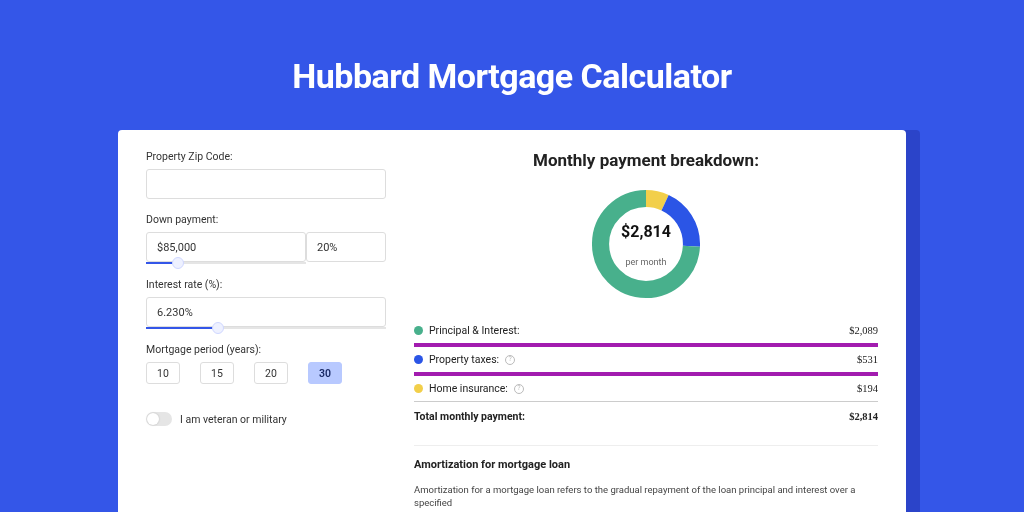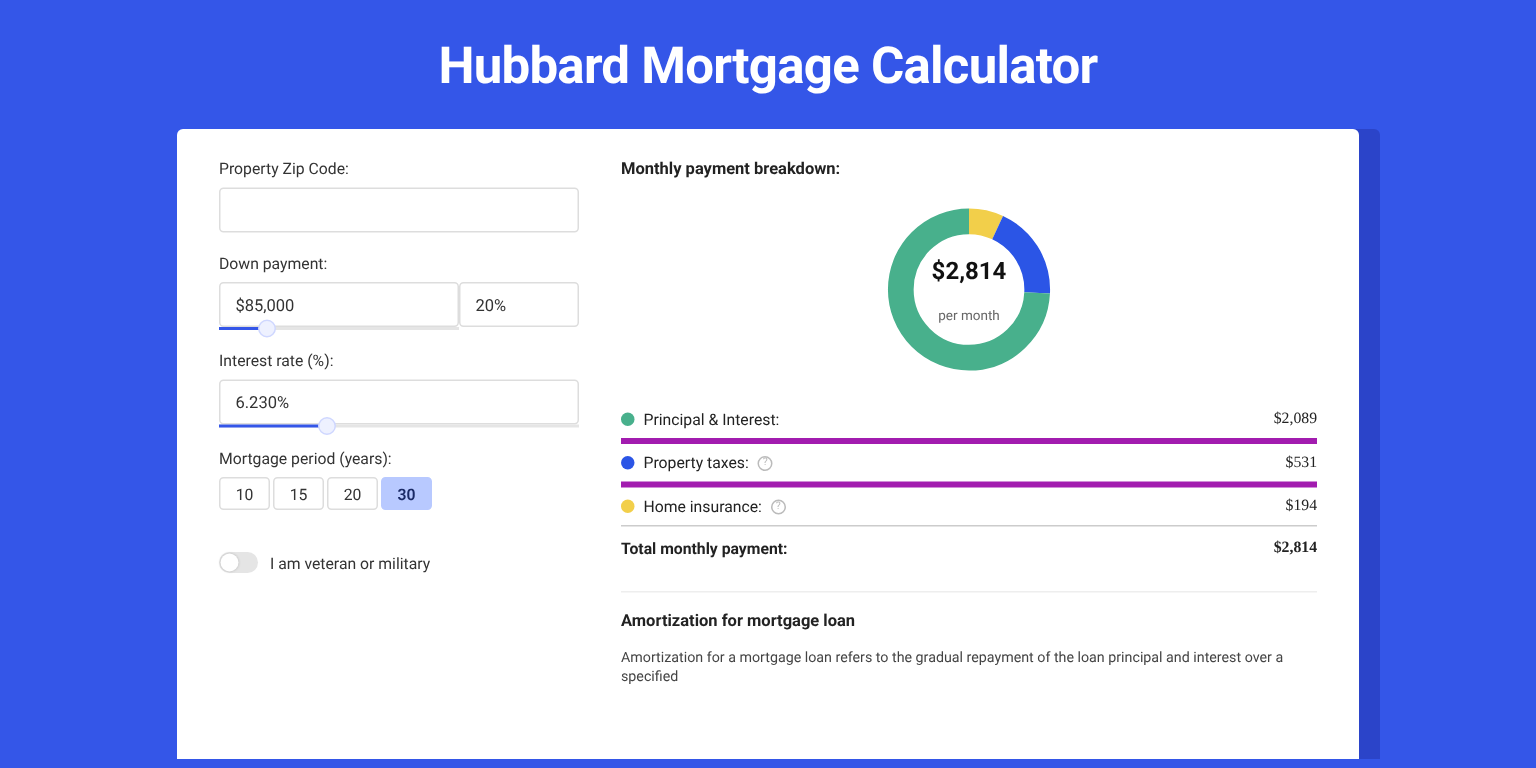--- a/index.html
+++ b/index.html
@@ -4,22 +4,23 @@
 <style>
 * { box-sizing: border-box; margin: 0; padding: 0; font-family: -apple-system, BlinkMacSystemFont, "Segoe UI", Roboto, Arial, sans-serif; }
 html, body { width: 1024px; height: 512px; overflow: hidden; }
 body { background: #3456e8; }
 
 .title {
   text-align: center;
   color: #fff;
   font-size: 34px;
   font-weight: 700;
-  padding: 24px 0 22px 0;
+  padding: 24px 0 34px 0;
   letter-spacing: -0.5px;
+  margin-top: 32px;
 }
 
 .card {
   background: #fff;
   margin: 0 auto;
   width: 788px;
   height: 420px;
   border-radius: 4px 4px 0 0;
   box-shadow: 14px 0 0 #2b44c9;
   padding: 20px 28px;
@@ -65,42 +66,42 @@
 .thumb {
   position: absolute;
   top: -5px;
   width: 12px; height: 12px;
   border-radius: 50%;
   background: #eef1ff;
   border: 1px solid #cfd7ff;
   transform: translateX(-6px);
 }
 
-.period-row { display: flex; gap: 2px; }
+.period-row { display: flex; gap: 20px; }
 .period-btn {
   width: 34px; height: 22px;
   border: 1px solid #ddd;
   border-radius: 3px;
   background: #fff;
   font-size: 10.5px;
   color: #333;
   display: flex; align-items: center; justify-content: center;
 }
 .period-btn.active { background: #b8c9ff; border-color: #b8c9ff; color: #1a2a66; font-weight:600;}
 
 .toggle-row { display: flex; align-items: center; gap: 8px; margin-top: 14px; }
 .toggle {
   width: 26px; height: 14px; border-radius: 7px; background: #e5e5e5; position: relative;
 }
 .toggle-knob {
   position: absolute; left: 1px; top: 1px; width: 12px; height: 12px; border-radius: 50%; background: #fff; box-shadow: 0 0 2px rgba(0,0,0,0.2);
 }
 .toggle-label { font-size: 10.5px; color: #333; }
 
-.section-title { font-size: 11px; font-weight: 700; color: #222; margin-bottom: 14px; }
+.section-title { font-size: 17px; font-weight: 700; color: #222; margin-bottom: 14px; text-align: center; }
 
 .donut-wrap { display: flex; justify-content: center; margin-bottom: 14px; }
 .donut { position: relative; width: 120px; height: 120px; }
 .donut svg { width: 120px; height: 120px; transform: rotate(-90deg); }
 .donut-center {
   position: absolute; inset: 0; display: flex; flex-direction: column; align-items: center; justify-content: center;
 }
 .donut-amount { font-size: 16px; font-weight: 700; color: #111; }
 .donut-sub { font-size: 9px; color: #666; margin-top: 16px; }
 

